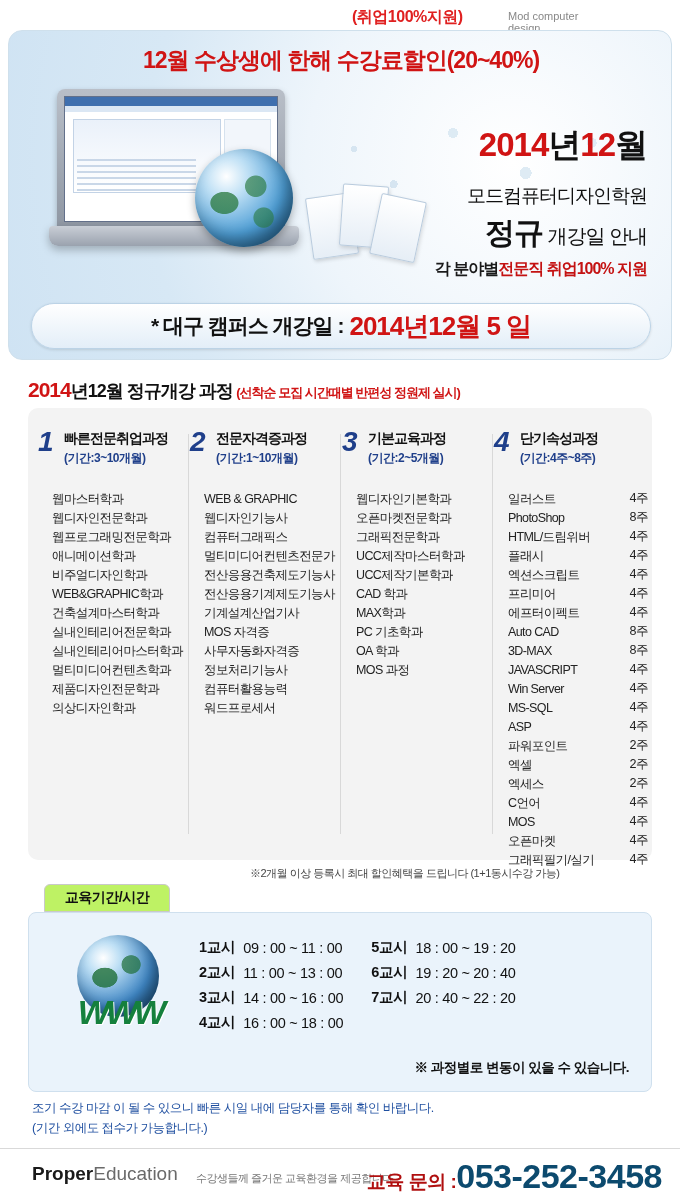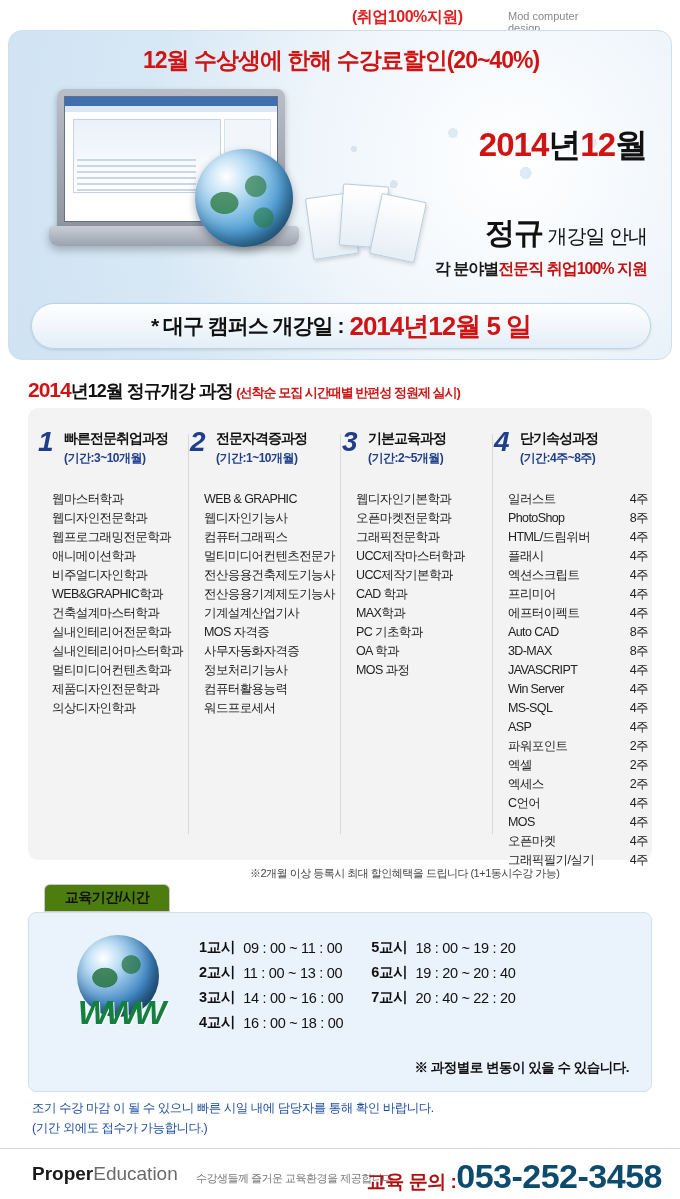--- a/index.html
+++ b/index.html
@@ -193,31 +193,31 @@
     font-size:12px; font-weight:bold; color:#1f3f8a; letter-spacing:-0.5px;
   }
   .col ul {
     position:absolute; left:2px; top:52px; margin:12px; padding:0; list-style:none;
   }
   .col ul li {
     font-size:12.5px; color:#222; line-height:19px; letter-spacing:-0.6px;
     white-space:nowrap;
   }
   .col.c4 ul li { display:flex; justify-content:space-between; width:140px; }
-  .col.c4 ul li .w { color:#222; }
+  .col.c4 ul li .w { color:#222;font-family:Liberation Mono, monospace; }
 
   .note {
     position:absolute; left:250px; top:866px; width:410px;
     font-size:11px; color:#444; text-align:left; letter-spacing:-0.5px;
   }
 
   
   .schedtab {
     position:absolute; left:44px; top:884px; width:126px; height:28px;
-    background:#4d7c0f; border:1px solid #c9c9c9; border-radius:6px 6px 0 0;
+    background:#bef264; border:1px solid #c9c9c9; border-radius:6px 6px 0 0;
     display:flex; align-items:center; justify-content:center;
     font-size:14px; font-weight:bold; color:#111; letter-spacing:-0.5px;
   }
   .schedbox {
     position:absolute; left:28px; top:912px; width:624px; height:180px;
     background:#eaf3fb; border:1px solid #cfe0ee; border-radius:8px;
   }
   .schedbox .wwwglobe {
     position:absolute; left:26px; top:22px; width:130px; height:120px;
   }
@@ -318,20 +318,21 @@
   <div class="docs">
     <i></i>
     <i></i>
     <i></i>
   </div>
 
   <div class="r1">
     <span class="red">2014</span><span class="blk">년</span><span class="red">12</span><span class="blk">월</span>
   </div>
 
+  <div class="r2">모드컴퓨터디자인학원</div>
 
   <div class="r3">
     <b>정규</b><span> 개강일 안내</span>
   </div>
 
   <div class="r4">
     <span class="dk">각 분야별</span><span>전문직 취업100% 지원</span>
   </div>
 
   <div class="campusbar">

